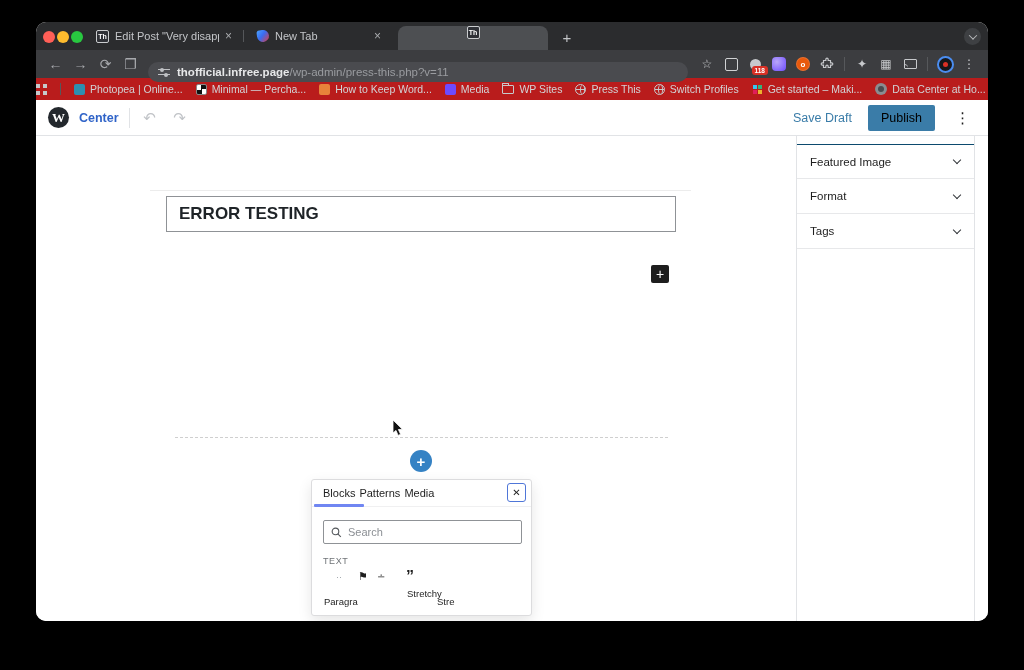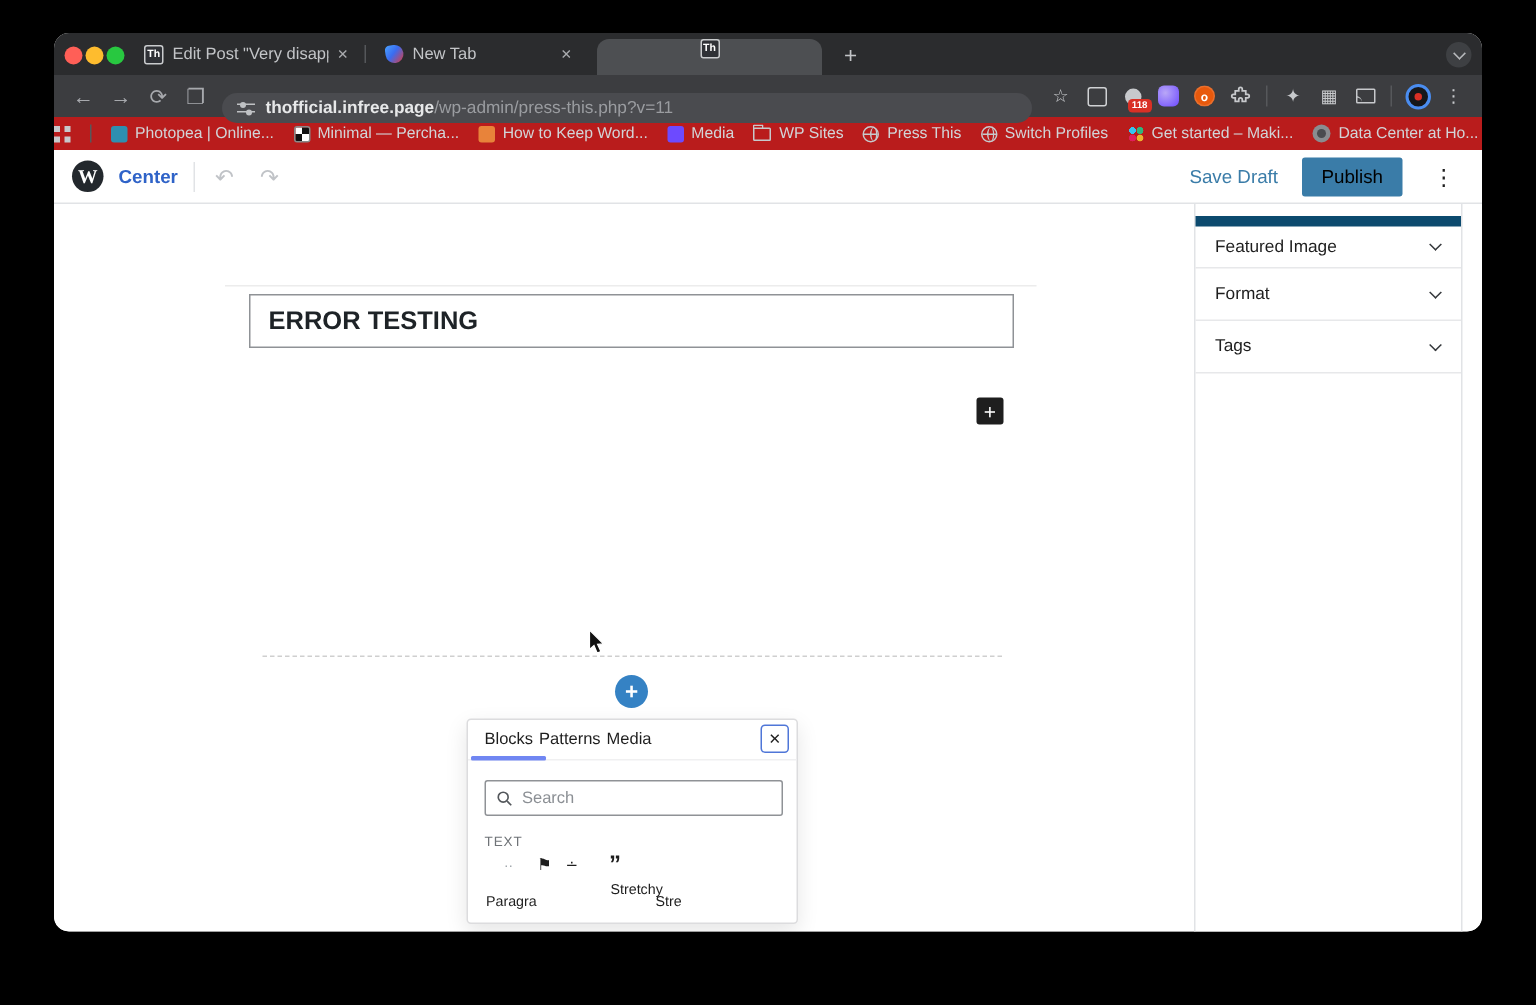--- a/index.html
+++ b/index.html
@@ -144,21 +144,21 @@
   .ins-search input::placeholder { color:#8b8f94; }
   .section-label { position:absolute; left:11px; top:76px; font-size:9px; letter-spacing:.6px; color:#6f7377; }
   .blk-ic { position:absolute; color:#1e1e1e; }
   .blk-label { position:absolute; font-size:9.5px; color:#1e1e1e; }
 
   
   .sidebar { position:absolute; left:760px; top:36px; width:179px; height:485px;
     border-left:1px solid #e1e3e6; border-right:1px solid #e1e3e6; background:#fff; }
   .panel { height:35px; border-bottom:1px solid #e7e8ea; display:flex; align-items:center;
     justify-content:space-between; padding:0 14px 0 13px; }
-  .panel:first-child { border-top:7px solid #0c4a6e; margin-top:8px; }
+  .panel:first-child { border-top:1px solid #0c4a6e; margin-top:8px; }
   .panel .lbl { font-size:11.5px; color:#1e1e1e; }
   .panel .chevd { width:6px; height:6px; border-right:1.5px solid #33363a; border-bottom:1.5px solid #33363a;
     transform:rotate(45deg); margin-top:-3px; }
 </style>
 </head>
 <body>
 
 <div class="window">
 
   <div class="tabstrip">

